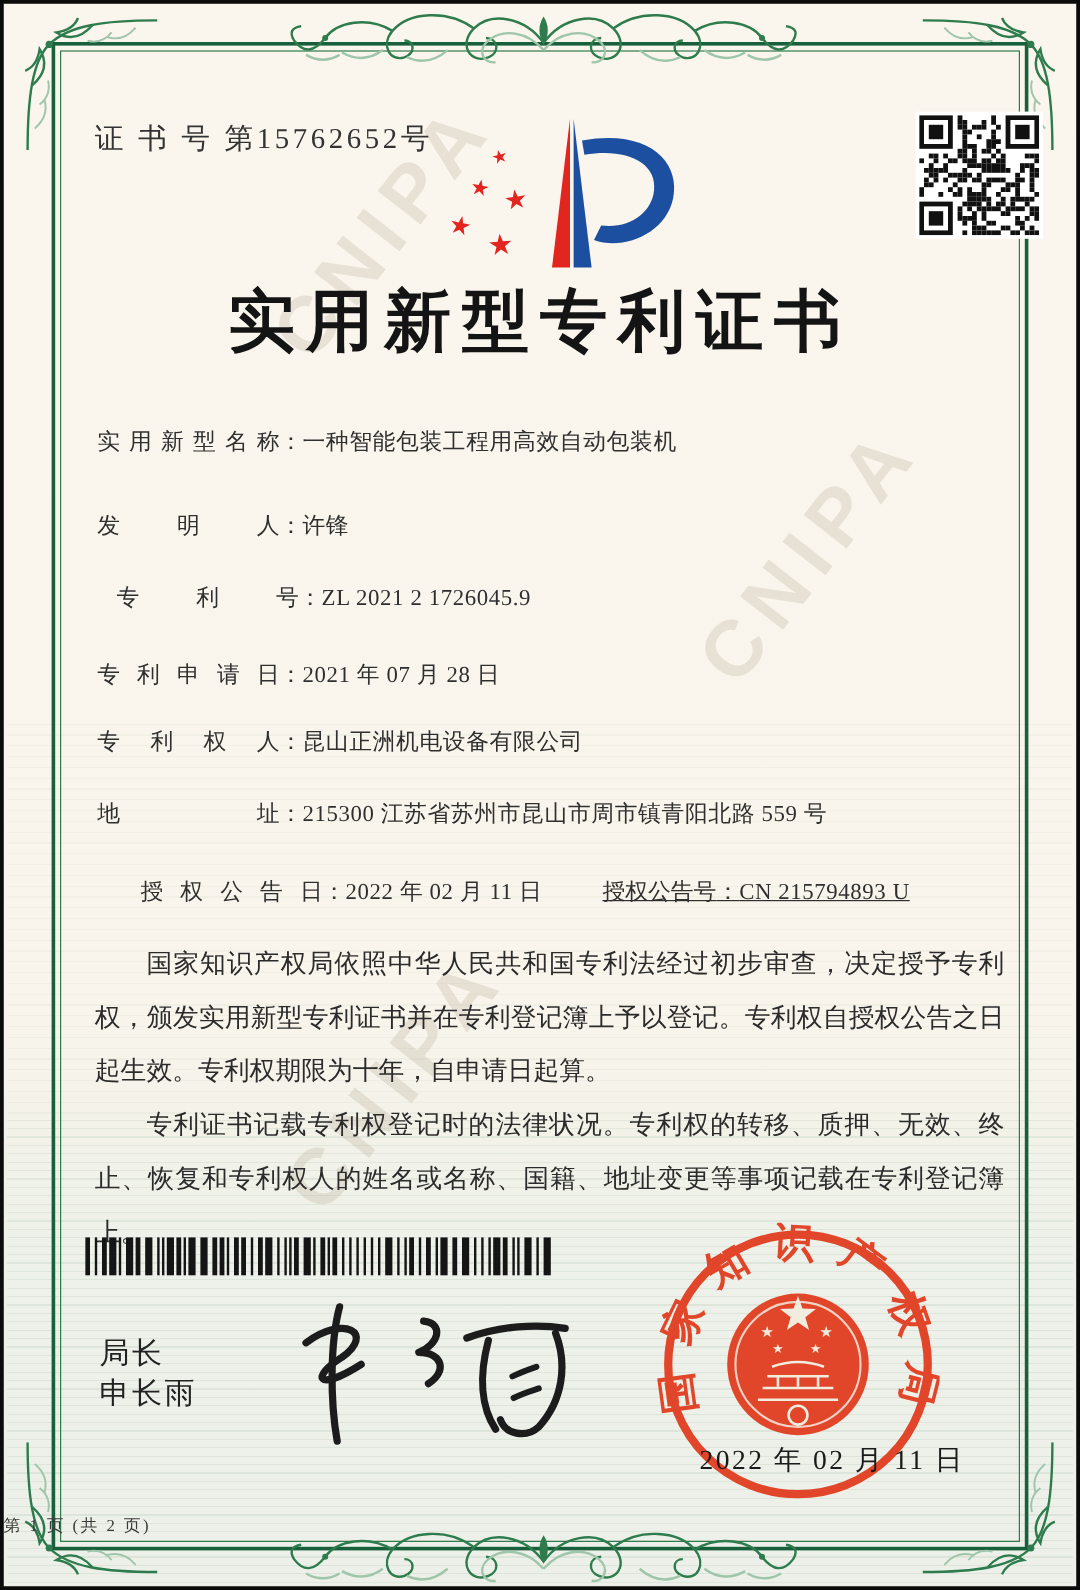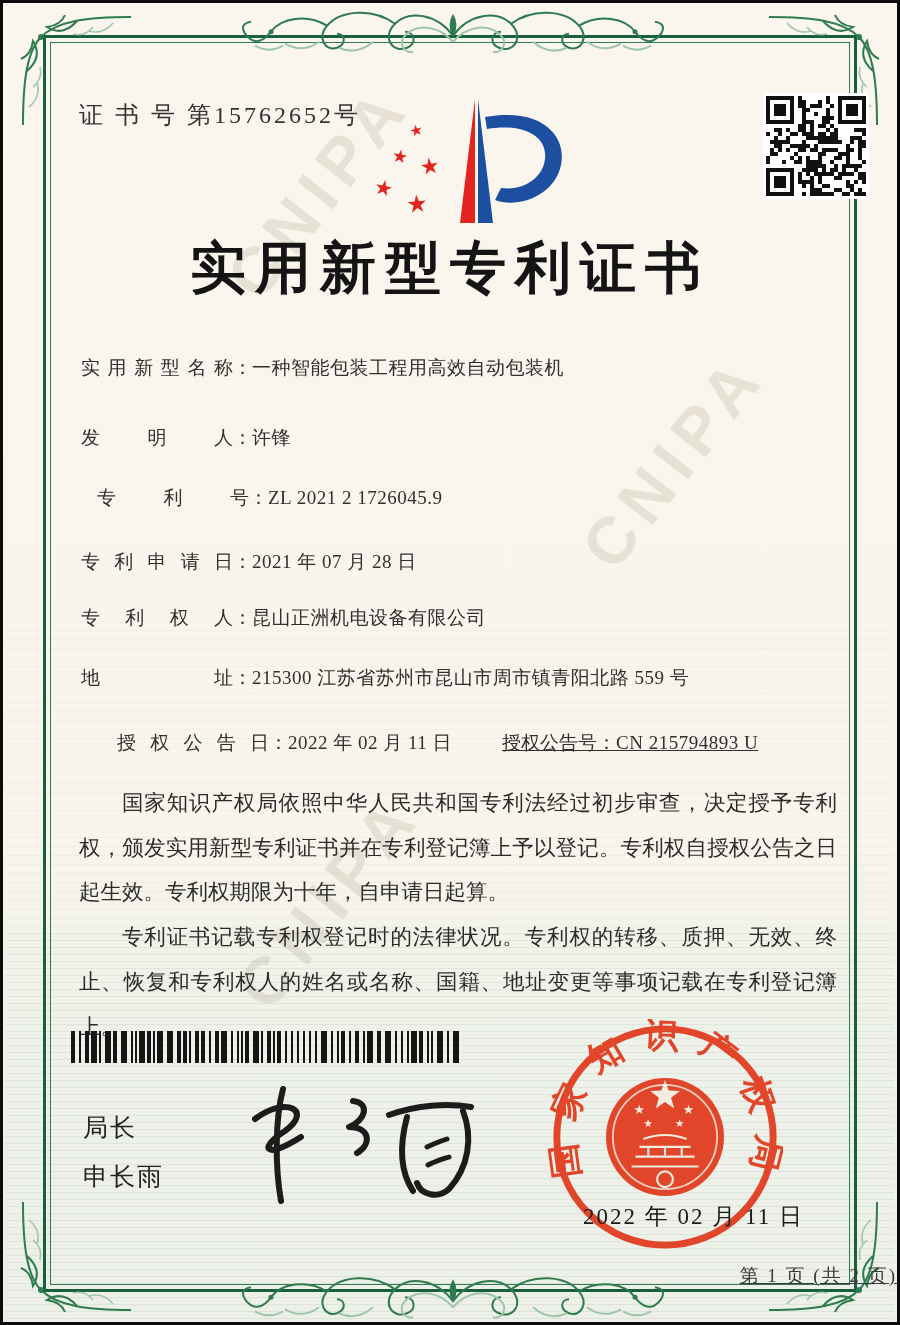--- a/index.html
+++ b/index.html
@@ -51,25 +51,25 @@
   .fcolon{display:inline-block;}
   .fvalue{letter-spacing:.5px;}
   .r0{top:352px;} .r1{top:422px;} .r2{top:482px;margin-left:16px;} .r3{top:546px;} .r4{top:602px;} .r5{top:662px;} .r6{top:727px;margin-left:36px;}
   .grant2{position:absolute;left:385px;display:inline-block;text-decoration:underline;}
 
   .paras{position:absolute;left:76px;top:778px;width:758px;font-size:21.5px;line-height:2.08;text-align:justify;color:#2b2b2b;}
   .paras p{margin:0;text-indent:2em;}
 
   .barcode{position:absolute;left:68px;top:1028px;}
   .signer{position:absolute;left:80px;top:1108px;font-size:25px;color:#222;}
-  .signer div{margin-bottom:16px;letter-spacing:2px;}
+  .signer div{margin-bottom:0;letter-spacing:2px;}
   .signature{position:absolute;left:218px;top:1072px;}
   .seal{position:absolute;left:544px;top:1016px;opacity:.93;}
   .seal-date{position:absolute;left:580px;top:1198px;font-size:23px;letter-spacing:2px;color:#1a1a1a;z-index:5;}
-  .footer{position:absolute;left:0;top:1260px;width:100%;text-align:right;font-size:19px;color:#3a3a3a;letter-spacing:2px;text-decoration:underline;}
+  .footer{position:absolute;left:0;top:1260px;width:100%;text-align:left;font-size:14px;color:#3a3a3a;letter-spacing:2px;}
 </style>
 </head>
 <body>
 
 <div class="page">
 
   <div class="waves2"></div>
   <div class="waves"></div>
 
   <div class="watermark wm1">CNIPA</div>

